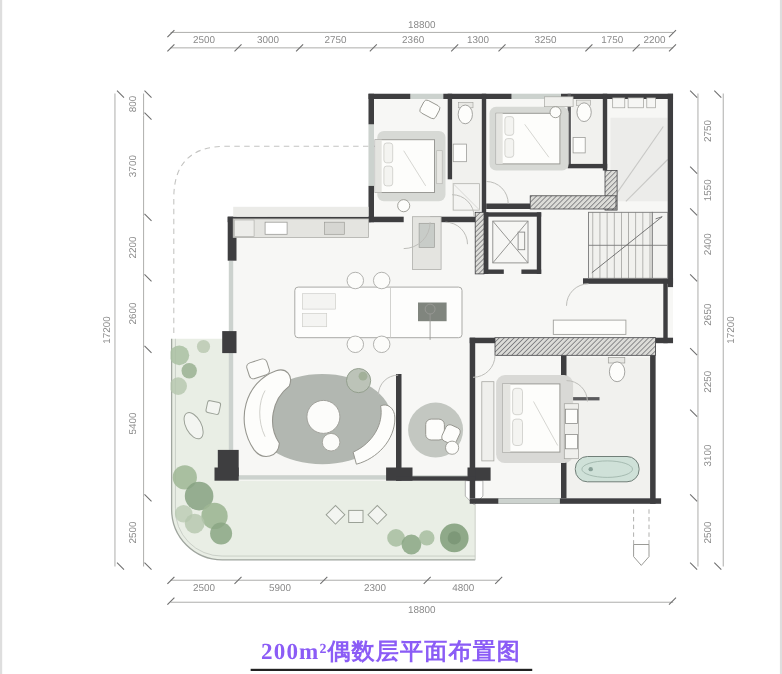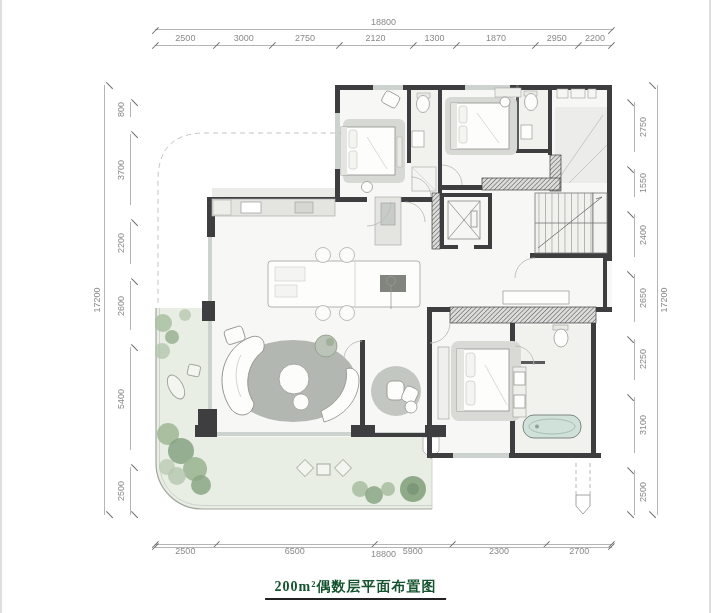--- a/index.html
+++ b/index.html
@@ -4,21 +4,21 @@
 <style>
   html,body{margin:0;padding:0;background:#fff;}
   #canvas{position:relative;width:711px;height:613px;background:#fff;overflow:hidden;
           font-family:"Liberation Sans",sans-serif;}
   .edge{position:absolute;top:0;bottom:0;width:2px;background:#dedede;}
   #edge-l{left:0;} #edge-r{right:0;}
 
   
   .dim{position:absolute;color:#8a8a8a;font-size:9px;line-height:1;}
   .dseg{display:flex;}
-  .dseg .cell{position:relative;box-sizing:border-box;display:flex;justify-content:center;margin-top:17px;}
+  .dseg .cell{position:relative;box-sizing:border-box;display:flex;justify-content:center;}
   
   .hrow{left:155px;width:457px;height:16px;}
   .hrow .cell{align-items:flex-end;}
   .hrow.lined-bottom .cell{border-bottom:1px solid #b5b5b3;}
   .hrow.lined-bottom .cell span{margin-bottom:2px;}
   .hrow.lined-top .cell{border-top:1px solid #b5b5b3;align-items:flex-start;}
   .hrow.lined-top .cell span{margin-top:2px;}
   .hrow.lined-bottom .cell::before{content:"";position:absolute;left:-4px;bottom:-1px;width:9px;height:1.4px;background:#6e6e6e;transform:rotate(-45deg);}
   .hrow.lined-bottom .cell:last-child::after{content:"";position:absolute;right:-4px;bottom:-1px;width:9px;height:1.4px;background:#6e6e6e;transform:rotate(-45deg);}
   .hrow.lined-top .cell::before{content:"";position:absolute;left:-4px;top:-1px;width:9px;height:1.4px;background:#6e6e6e;transform:rotate(-45deg);}
@@ -49,21 +49,21 @@
   #dim-right-total .dline{top:0;bottom:0;left:0;width:1px;}
   #dim-left-total .lab,#dim-right-total .lab{position:absolute;top:50%;transform:translateY(-50%) rotate(180deg);}
   #dim-left-total .lab{right:3px;}
   #dim-right-total .lab{left:3px;}
 
   
   #plan{position:absolute;left:155px;top:85px;width:457px;height:430px;}
 
   
   #title{position:absolute;top:578px;left:50%;transform:translateX(-50%);
-         font-family:"Liberation Serif",serif;font-size:14px;font-weight:700;color:#14532d;
+         font-family:"Liberation Serif",serif;font-size:21px;font-weight:700;color:#8b5cf6;
          letter-spacing:1px;border-bottom:2px solid #222;padding:0 10px 2px;white-space:nowrap;}
 </style>
 </head>
 <body>
 
 <div id="canvas">
   <div class="edge" id="edge-l"></div>
   <div class="edge" id="edge-r"></div>
 
   <div class="dtotal" id="dim-top-total">
@@ -77,51 +77,48 @@
     <div class="cell" style="flex-basis:13.298%">
         <span>2500</span>
       </div>
     <div class="cell" style="flex-basis:12.234%">
         <span>3000</span>
       </div>
     <div class="cell" style="flex-basis:14.628%">
         <span>2750</span>
       </div>
     <div class="cell" style="flex-basis:16.223%">
-        <span>2120</span>
+        <span>2360</span>
       </div>
     <div class="cell" style="flex-basis:9.574%">
         <span>1300</span>
       </div>
     <div class="cell" style="flex-basis:17.287%">
-        <span>1870</span>
+        <span>3250</span>
       </div>
     <div class="cell" style="flex-basis:9.309%">
-        <span>2950</span>
+        <span>1750</span>
       </div>
     <div class="cell" style="flex-basis:7.447%">
         <span>2200</span>
       </div>
   </div>
 
   <div class="dim dseg hrow lined-top" style="top:527px;">
     <div class="cell" style="flex-basis:13.298%">
         <span>2500</span>
       </div>
-    <div class="cell" style="flex-basis:34.574%">
-        <span>6500</span>
-      </div>
     <div class="cell" style="flex-basis:17.021%">
         <span>5900</span>
       </div>
     <div class="cell" style="flex-basis:20.745%">
         <span>2300</span>
       </div>
     <div class="cell" style="flex-basis:14.362%">
-        <span>2700</span>
+        <span>4800</span>
       </div>
   </div>
 
   <div class="dtotal" id="dim-bot-total" style="top:547px;">
     <span class="lab">18800</span>
     <div class="dline"></div>
     <span class="tick h" style="left:-4px;top:-1px;"></span>
     <span class="tick h" style="right:-4px;top:-1px;"></span>
   </div>
 

